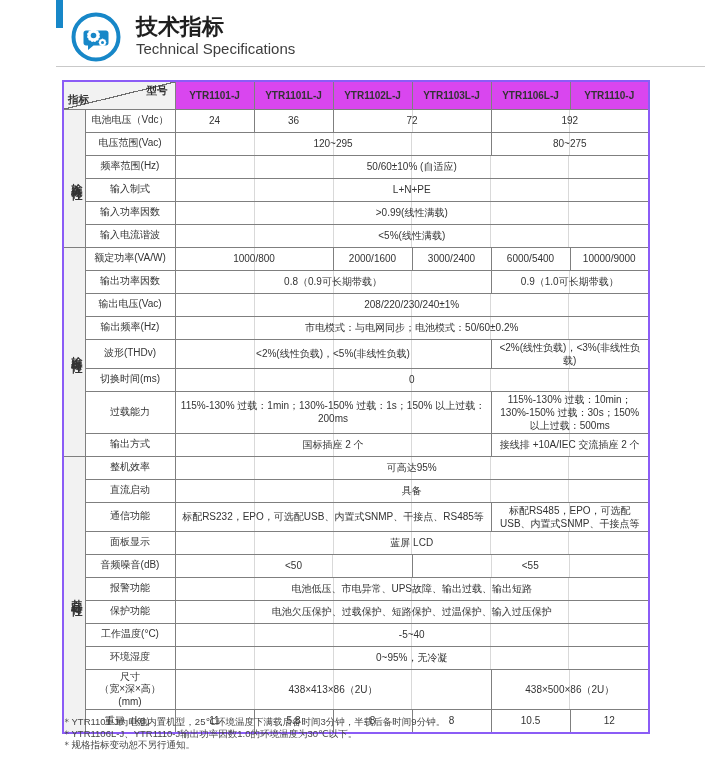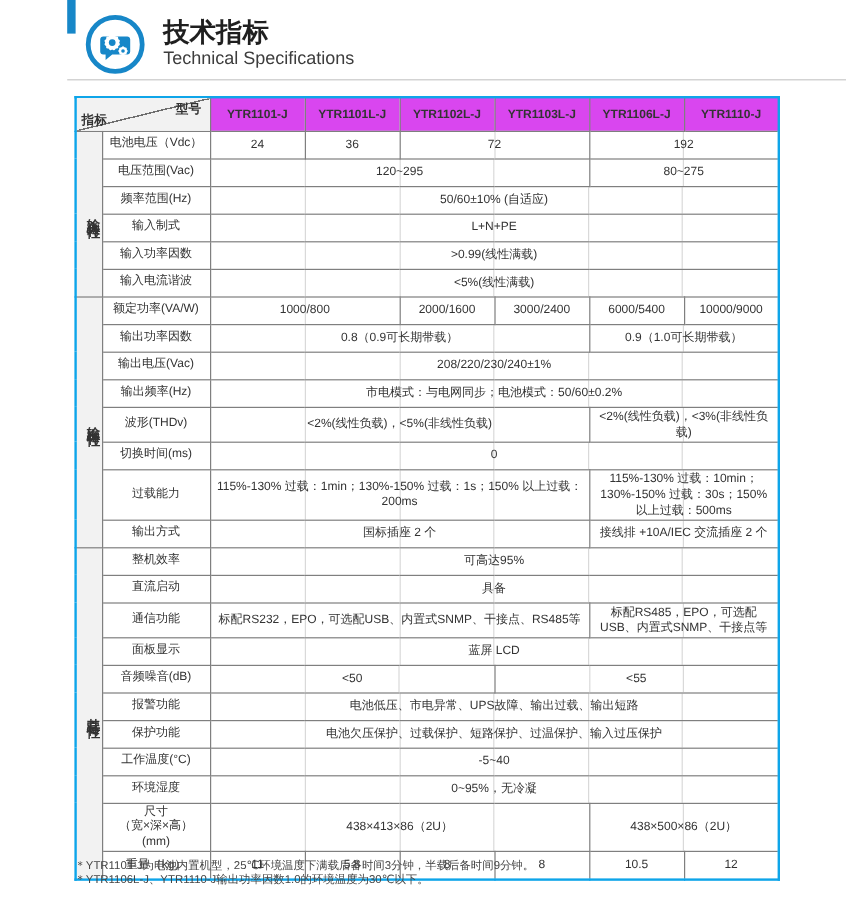--- a/index.html
+++ b/index.html
@@ -12,21 +12,21 @@
   .page-header{position:absolute;left:70px;top:11px;display:flex;align-items:center;gap:14px;}
   .icon-wrap{display:block;width:52px;height:52px;}
   .titles{display:flex;flex-direction:column;justify-content:center;}
   .title-zh{font-size:22px;font-weight:bold;color:#1f1f1f;line-height:20px;}
   .title-en{font-size:15px;color:#3d3d3d;line-height:19px;margin-top:2px;}
   .header-rule{position:absolute;left:56px;top:66px;width:649px;height:1px;background:#c9c9c9;}
 
   #spec-table{
     position:absolute;left:62px;top:80px;width:586px;
     border-collapse:collapse;table-layout:fixed;
-    border:2px solid #0ea5e9;
+    border:2px solid #8b5cf6;
   }
   #spec-table th,#spec-table td{
     border:1px solid #7f7f7f;
     font-size:10px;text-align:center;vertical-align:middle;
     padding:1px 3px;color:#333;background-clip:padding-box;
   }
   #spec-table thead tr{height:28px;}
   .model-cell{background-color:#d946ef;font-weight:bold;font-size:10.5px;}
   .corner-cell{
     background-color:#f2f2f2;position:relative;padding:0;
@@ -227,13 +227,14 @@
         <td class="value-cell" colspan="1">8</td>
         <td class="value-cell" colspan="1">10.5</td>
         <td class="value-cell" colspan="1">12</td>
       </tr>
     </tbody>
   </table>
 
 <div class="footnotes">
   <div>＊YTR1101-J为电池内置机型，25℃环境温度下满载后备时间3分钟，半载后备时间9分钟。</div>
   <div>＊YTR1106L-J、YTR1110-J输出功率因数1.0的环境温度为30℃以下。</div>
+  <div>＊规格指标变动恕不另行通知。</div>
 </div>
 
 </body></html>

